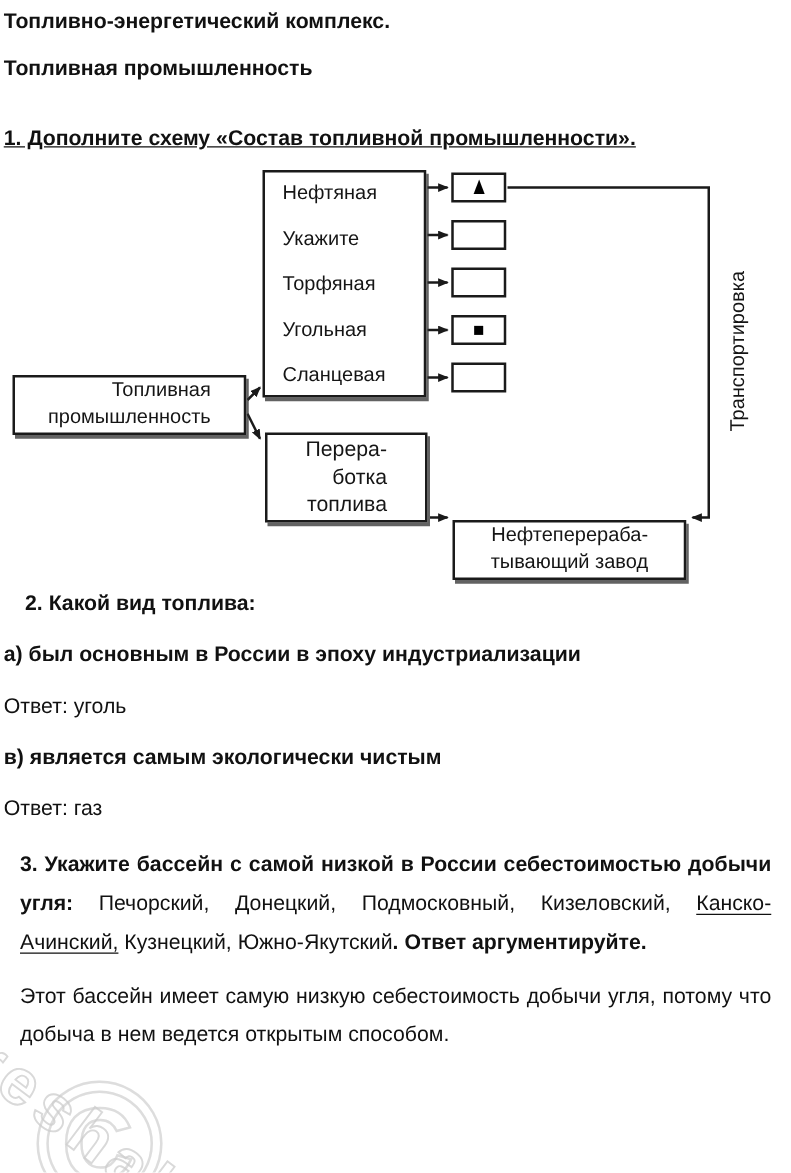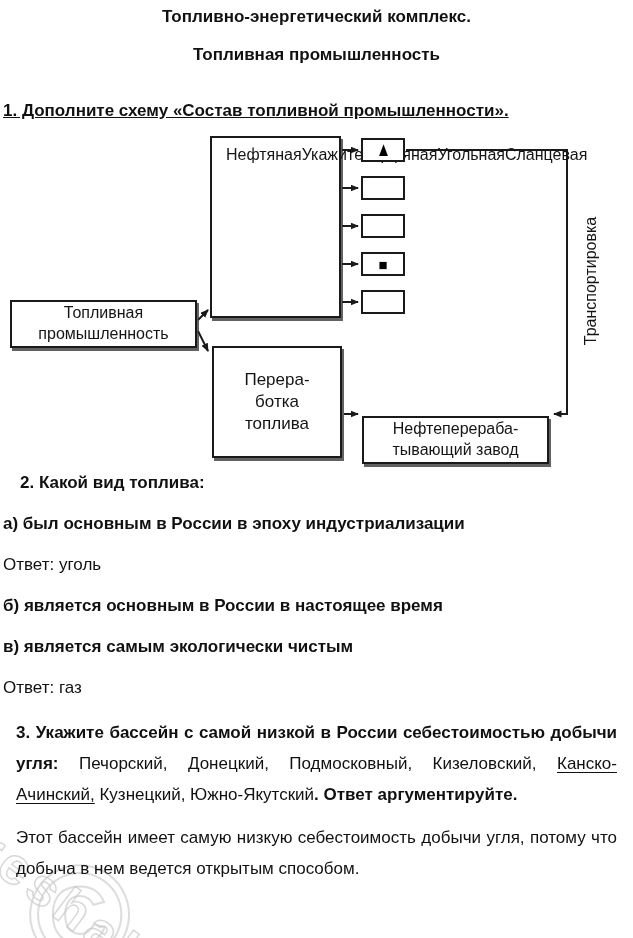--- a/index.html
+++ b/index.html
@@ -30,21 +30,21 @@
     transform-origin: left top;
   }
   .wm-copy {
     left: 28px; top: 828px;
     font-size: 140px;
     -webkit-text-stroke: 2px #d2d2d2;
   }
 
   
   .tblock { position: relative; z-index: 2; padding: 0 3px; line-height: 21px; font-size: 17px; }
-  .center { text-align: center; }
+  .center { }
   .bold   { font-weight: 700; }
   .t1 { margin: 6px 0 0; }
   .t2 { margin: 17px 0 0; }
   .q1 { margin: 35px 0 0; text-decoration: underline; }
   .after-diagram { margin-top: 0; padding-left: 20px; }
   .gap { margin-top: 20px; }
 
   .para {
     position: relative; z-index: 2;
     padding: 0 16px; font-size: 17px;
@@ -61,36 +61,36 @@
     width: 633px; height: 347px;
   }
   .diagram svg.lines { position: absolute; left: 0; top: 0; width: 633px; height: 347px; }
 
   .dbox {
     position: absolute;
     border: 2px solid #1a1a1a;
     background: #ffffff;
     box-sizing: border-box;
     display: flex; align-items: center; justify-content: center;
-    text-align: center;
+    text-align: right;
     white-space: pre-line;
     font-size: 16px; line-height: 1.3;
     color: #151515;
     box-shadow: 2px 3px 0 rgba(45,45,45,.75);
   }
   .box-industries {
     left: 210px; top: 11px; width: 131px; height: 182px;
-    flex-direction: row; align-items: flex-start;
+    flex-direction: column; align-items: flex-start;
     justify-content: space-between;
     padding: 7px 0 5px 14px;
     text-align: left;
   }
   .industry { line-height: 20px; white-space: nowrap; }
   .box-fuel       { left: 10px;  top: 175px; width: 187px; height: 48px; }
-  .box-processing { left: 212px; top: 221px; width: 130px; height: 112px; font-size: 17px; }
+  .box-processing { left: 212px; top: 221px; width: 130px; height: 72px; font-size: 17px; }
   .box-refinery   { left: 362px; top: 265px; width: 187px; height: 48px; margin-top: 26px; }
 
   .sbox {
     position: absolute; left: 361px; width: 44px; height: 24px;
     border: 2px solid #1a1a1a; background: #fff; box-sizing: border-box;
     display: flex; align-items: center; justify-content: center;
   }
   .sbox1 { top: 13px; }
   .sbox2 { top: 51px; }
   .sbox3 { top: 89px; }
@@ -168,21 +168,20 @@
 топлива</div>
     <div class="dbox box-refinery">Нефтеперераба-
 тывающий завод</div>
 
     <div class="transport">Транспортировка</div>
   </div>
 
   <div class="tblock bold after-diagram">2. Какой вид топлива:</div>
   <div class="tblock bold gap">а) был основным в России в эпоху индустриализации</div>
   <div class="tblock gap">Ответ: уголь</div>
-  <div class="tblock bold gap">б) является основным в России в настоящее время</div>
   <div class="tblock bold gap">в) является самым экологически чистым</div>
   <div class="tblock gap">Ответ: газ</div>
 
   <div class="para q3"><span class="bold">3. Укажите бассейн с самой низкой в России себестоимостью добычи угля: </span><span>Печорский, Донецкий, Подмосковный, Кизеловский, </span><span class="u">Канско-Ачинский,</span><span> Кузнецкий, Южно-Якутский</span><span class="bold">. Ответ аргументируйте.</span></div>
 
   <div class="para final">Этот бассейн имеет самую низкую себестоимость добычи угля, потому что добыча в нем ведется открытым способом.</div>
 
 </div>
 
 </body></html>

